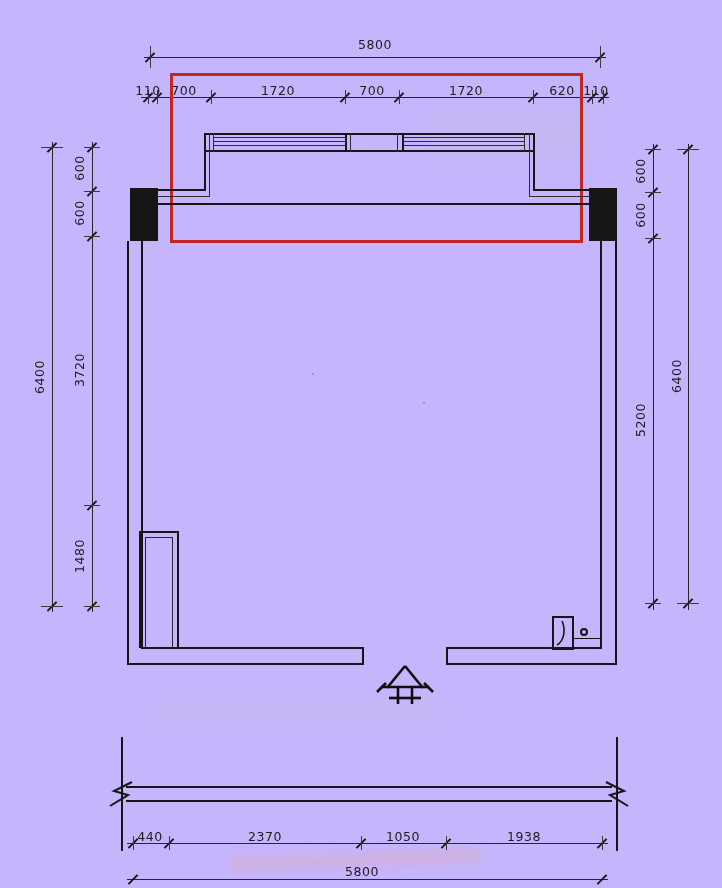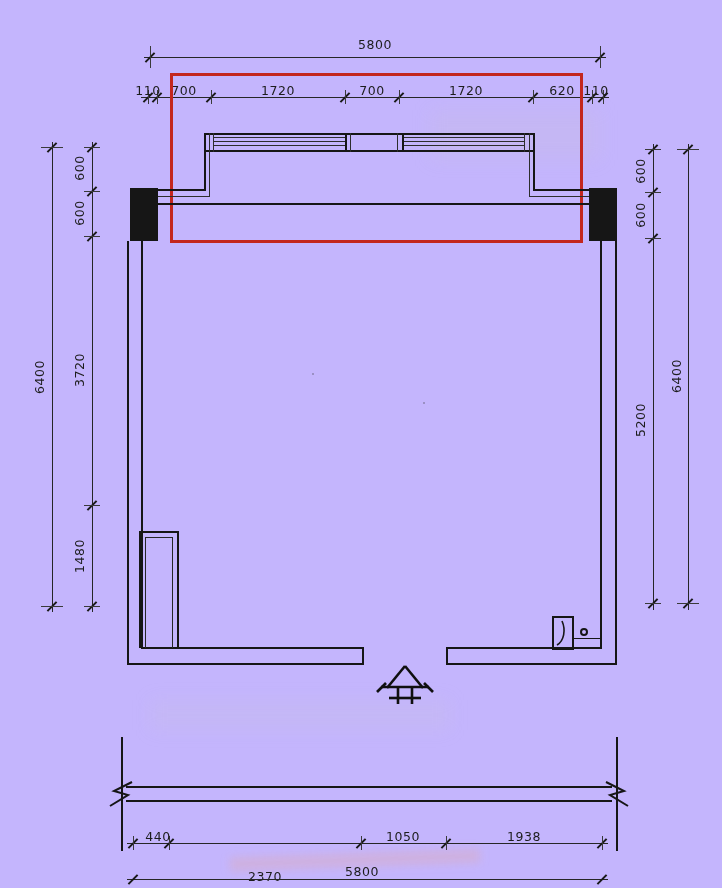--- a/index.html
+++ b/index.html
@@ -213,22 +213,22 @@
     <div class="tk" style="left:132px;top:837px;"></div>
     <div class="tk" style="left:168px;top:837px;"></div>
     <div class="tk" style="left:360px;top:837px;"></div>
     <div class="tk" style="left:445px;top:837px;"></div>
     <div class="tk" style="left:601px;top:837px;"></div>
     <div class="exv" style="left:133px;top:836px;height:14px;"></div>
     <div class="exv" style="left:169px;top:836px;height:14px;"></div>
     <div class="exv" style="left:361px;top:836px;height:14px;"></div>
     <div class="exv" style="left:446px;top:836px;height:14px;"></div>
     <div class="exv" style="left:602px;top:836px;height:14px;"></div>
-    <div class="lbl" style="left:140px;top:830px;width:36px;">440</div>
-    <div class="lbl" style="left:243px;top:830px;width:44px;margin-top:40px;">2370</div>
+    <div class="lbl" style="left:132px;top:830px;width:36px;">440</div>
+    <div class="lbl" style="left:243px;top:830px;width:44px;">2370</div>
     <div class="lbl" style="left:381px;top:830px;width:44px;">1050</div>
     <div class="lbl" style="left:502px;top:830px;width:44px;">1938</div>
   </div>
 
   <div>
     <div class="dln" style="left:127px;top:879px;width:481px;height:1px;"></div>
     <div class="tk" style="left:132px;top:873px;"></div>
     <div class="tk" style="left:601px;top:873px;"></div>
     <div class="lbl" style="left:332px;top:865px;width:60px;">5800</div>
   </div>

